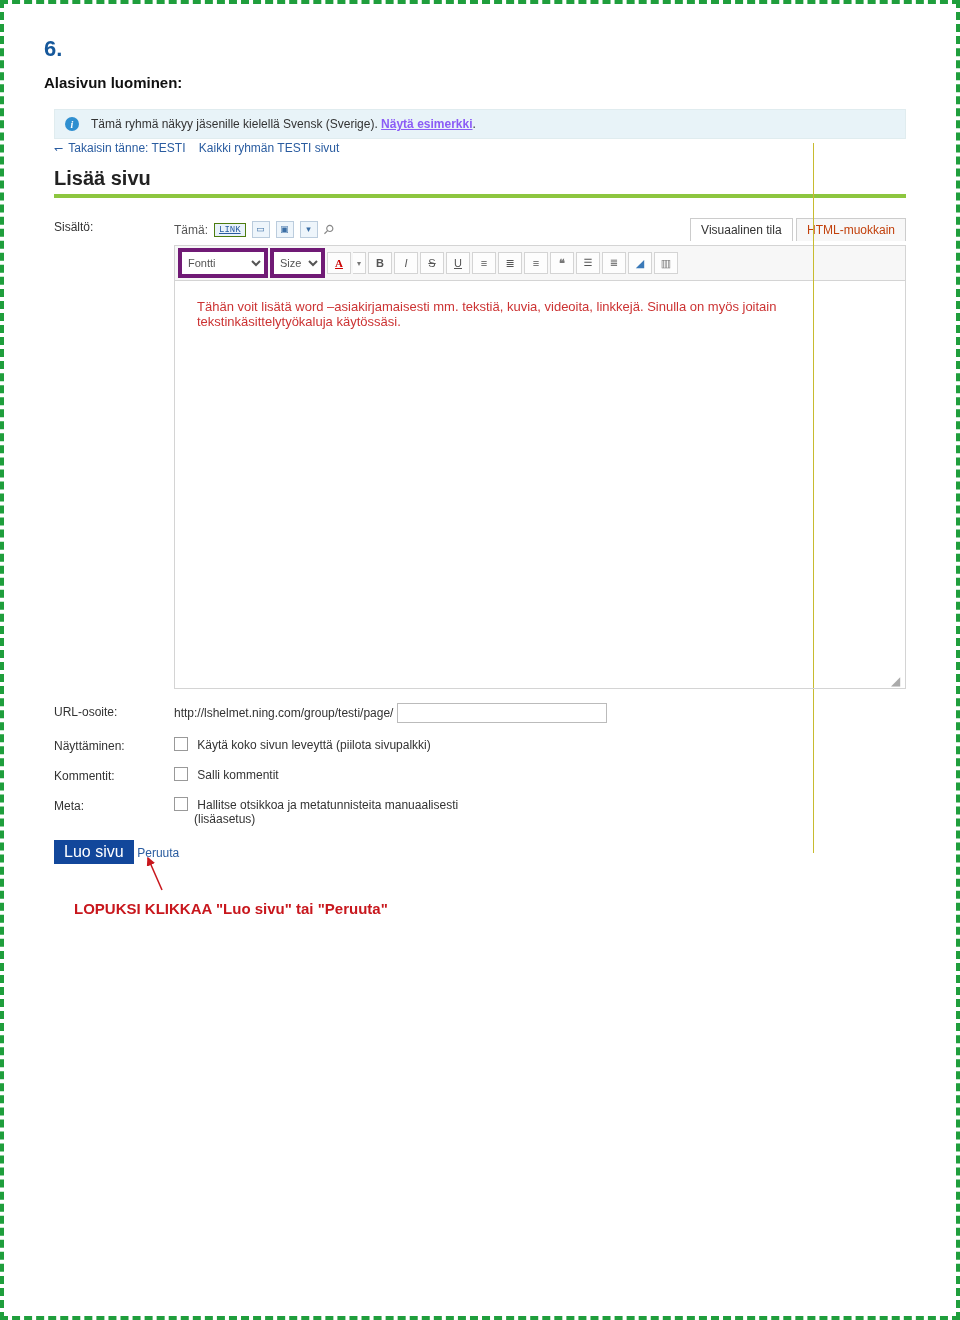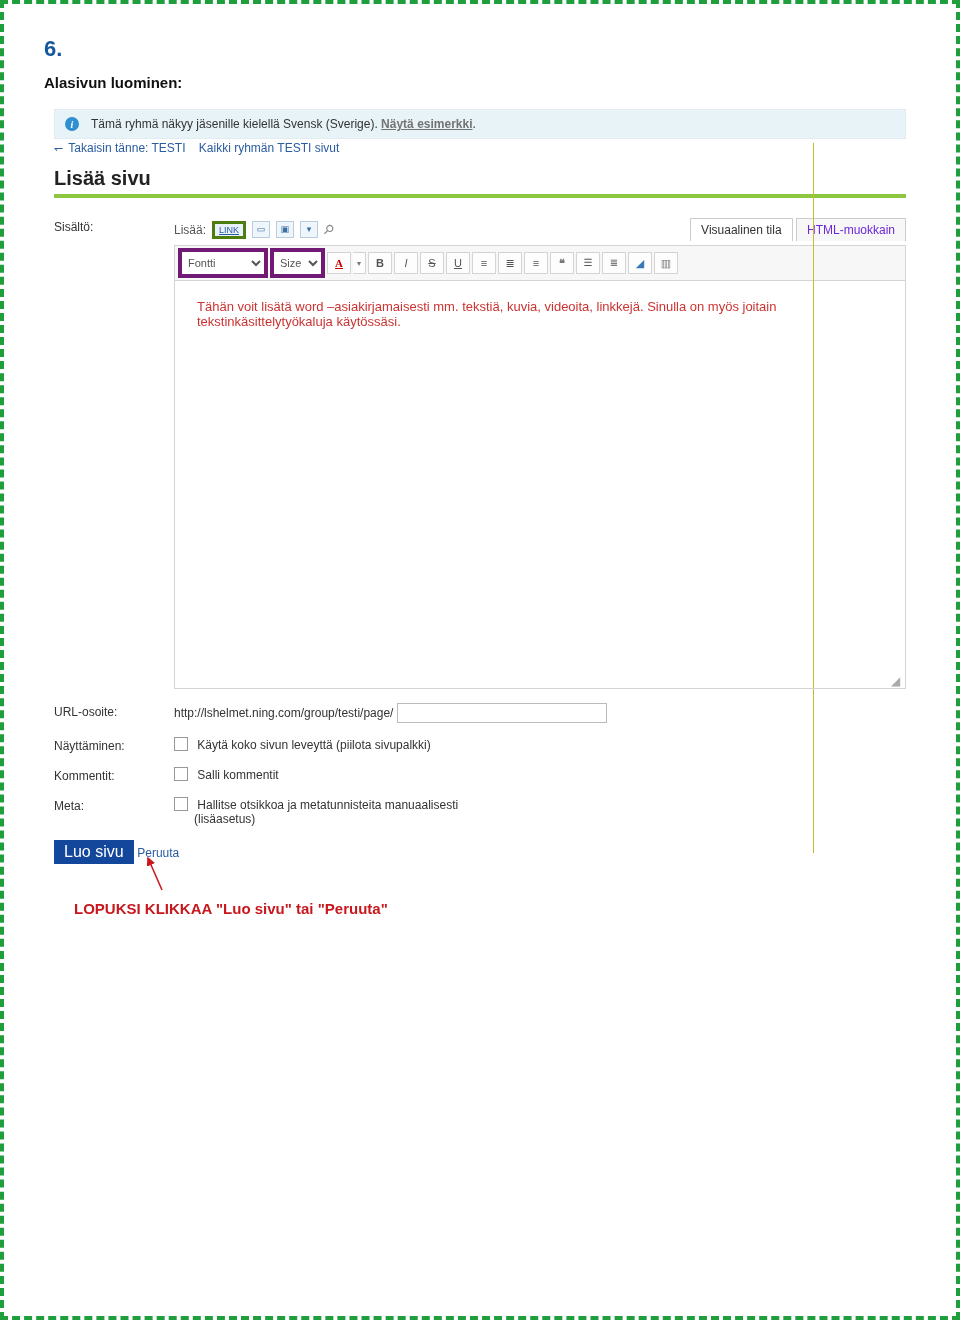--- a/index.html
+++ b/index.html
@@ -50,21 +50,21 @@
     display: inline-flex;
     align-items: center;
     justify-content: center;
     margin-right: 12px;
     font-style: italic;
     font-family: Georgia, serif;
   }
   .notice-bar .link-underline {
     text-decoration: underline;
     font-weight: bold;
-    color: #737373;
+    color: #8b5cf6;
   }
   .breadcrumbs {
     margin: 2px 0 12px 10px;
     font-size: 12px;
   }
   .breadcrumbs a {
     color: #2a5ca0;
     text-decoration: none;
   }
   .breadcrumbs .back-arrow {
@@ -111,24 +111,25 @@
     color: #555;
     display: flex;
     align-items: center;
     gap: 6px;
     margin-bottom: 4px;
   }
   .insert-row .tiny-pill {
     display: inline-block;
     font-size: 9px;
     padding: 1px 4px;
-    border: 3px solid #4d7c0f;
+    border: 1px solid #4d7c0f;
     background: #e9f2fb;
     color: #2a5ca0;
     text-decoration: underline;
+    font-family: Liberation Mono, monospace;
   }
   .tiny-box {
     display: inline-block;
     width: 16px; height: 15px;
     border: 1px solid #bcd;
     background: #eef5fb;
     font-size: 9px;
     text-align: center;
     line-height: 14px;
     color: #3b6ea5;
@@ -137,21 +138,21 @@
   .editor-tabs {
     margin-left: auto;
   }
   .editor-tabs .etab {
     display: inline-block;
     border: 1px solid #ccc;
     border-bottom: none;
     padding: 4px 10px;
     font-size: 12px;
     background: #f7f7f7;
-    color: #6d28d9;
+    color: #c2410c;
   }
   .editor-tabs .etab.active {
     background: #fff;
     color: #333;
   }
   .editor-toolbar {
     border: 1px solid #d4d4d4;
     background: #f7f7f7;
     display: flex;
     align-items: center;
@@ -289,21 +290,21 @@
     </div>
 
     <div class="page-title">Lisää sivu</div>
     <div class="green-line"></div>
 
 
     <div class="form-row">
       <div class="form-label">Sisältö:</div>
       <div class="form-control">
         <div class="insert-row">
-          <span>Lisää:</span>
+          <span>Tämä:</span>
           <span class="tiny-pill">LINK</span>
           <span class="tiny-box">▭</span>
           <span class="tiny-box">▣</span>
           <span class="tiny-box">▾</span>
           <span class="attach-icon">⚲</span>
           <div class="editor-tabs">
             <span class="etab active">Visuaalinen tila</span>
             <span class="etab">HTML-muokkain</span>
           </div>
         </div>

